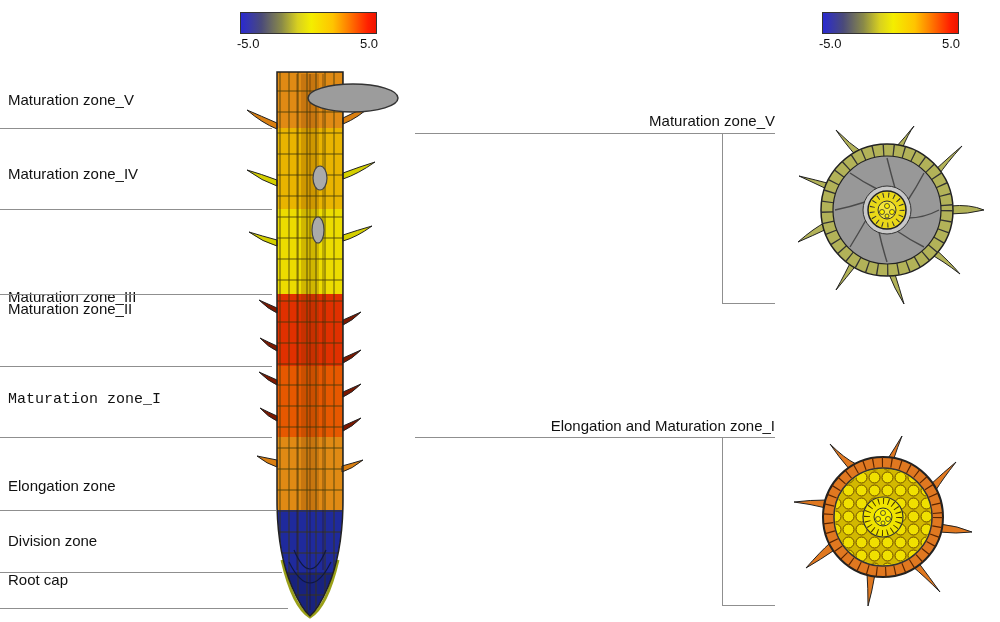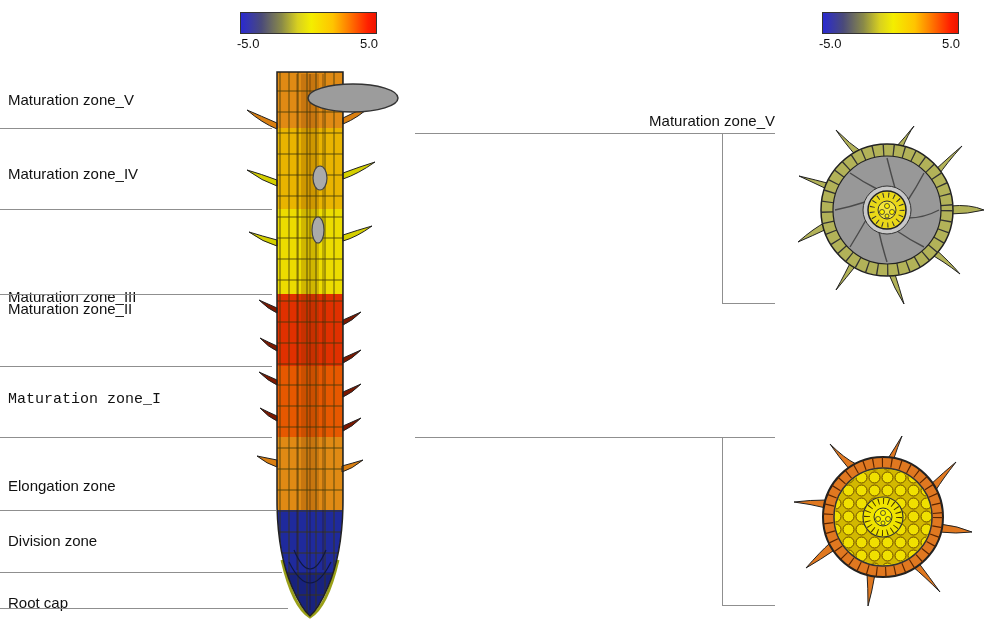--- a/index.html
+++ b/index.html
@@ -32,21 +32,21 @@
     <span>5.0</span>
   </div>
 
   <div class="zlabel" style="top:91px;">Maturation zone_V</div>
   <div class="zlabel" style="top:165px;">Maturation zone_IV</div>
   <div class="zlabel" style="top:244px;margin-top:44px;">Maturation zone_III</div>
   <div class="zlabel" style="top:300px;">Maturation zone_II</div>
   <div class="zlabel" style="top:391px;font-family:Liberation Mono, monospace;">Maturation zone_I</div>
   <div class="zlabel" style="top:477px;">Elongation zone</div>
   <div class="zlabel" style="top:532px;">Division zone</div>
-  <div class="zlabel" style="top:594px;">Root cap</div>
+  <div class="zlabel" style="top:571px;">Root cap</div>
 
   <div class="zline" style="top:128px;width:272px;"></div>
   <div class="zline" style="top:209px;width:272px;"></div>
   <div class="zline" style="top:294px;width:272px;"></div>
   <div class="zline" style="top:366px;width:272px;"></div>
   <div class="zline" style="top:437px;width:272px;"></div>
   <div class="zline" style="top:510px;width:276px;"></div>
   <div class="zline" style="top:572px;width:282px;"></div>
   <div class="zline" style="top:608px;width:288px;"></div>
 
@@ -105,20 +105,21 @@
   </svg>
 
   <div class="cline" style="left:415px;top:133px;width:360px;height:1px;"></div>
   <div class="cline" style="left:722px;top:133px;width:1px;height:170px;"></div>
   <div class="cline" style="left:722px;top:303px;width:53px;height:1px;"></div>
   <div class="seclabel" style="left:495px;top:112px;width:280px;">Maturation zone_V</div>
 
   <div class="cline" style="left:415px;top:437px;width:360px;height:1px;"></div>
   <div class="cline" style="left:722px;top:437px;width:1px;height:168px;"></div>
   <div class="cline" style="left:722px;top:605px;width:53px;height:1px;"></div>
+  <div class="seclabel" style="left:440px;top:417px;width:335px;">Elongation and Maturation zone_I</div>
 
   <svg style="left:790px;top:122px;" width="195" height="188" viewBox="0 0 195 188">
     <g stroke="#222" stroke-width="1" fill="#b2b258">
       <path d="M160,84 Q180,82 194,88 Q178,92 160,92 Z"></path>
       <path d="M143,125 Q160,140 170,152 Q152,138 138,131 Z"></path>
       <path d="M104,149 Q110,168 114,182 Q104,166 98,150 Z"></path>
       <path d="M68,141 Q56,156 46,168 Q56,150 62,137 Z"></path>
       <path d="M39,106 Q22,114 8,120 Q24,106 36,100 Z"></path>
       <path d="M39,68 Q22,60 9,54 Q26,58 41,62 Z"></path>
       <path d="M67,35 Q54,20 46,8 Q60,22 72,30 Z"></path>

